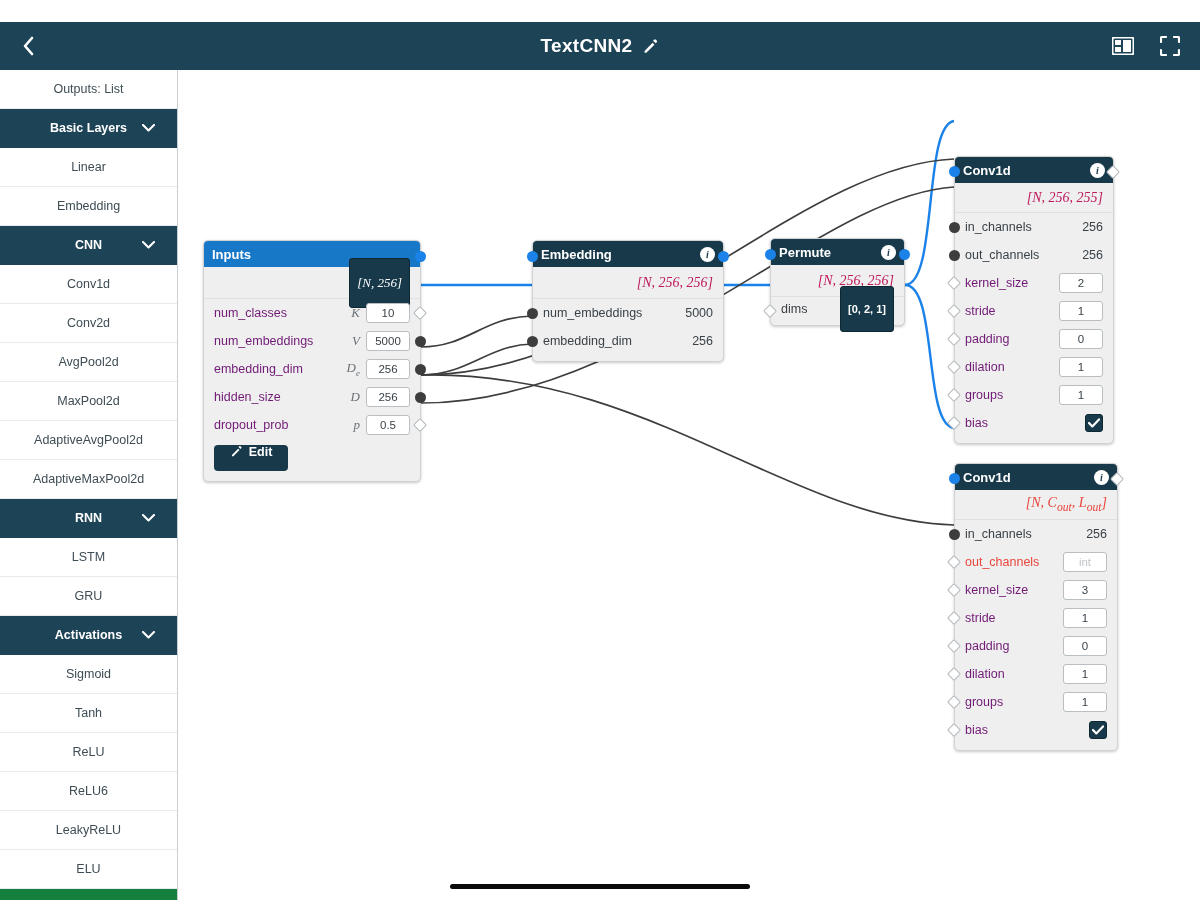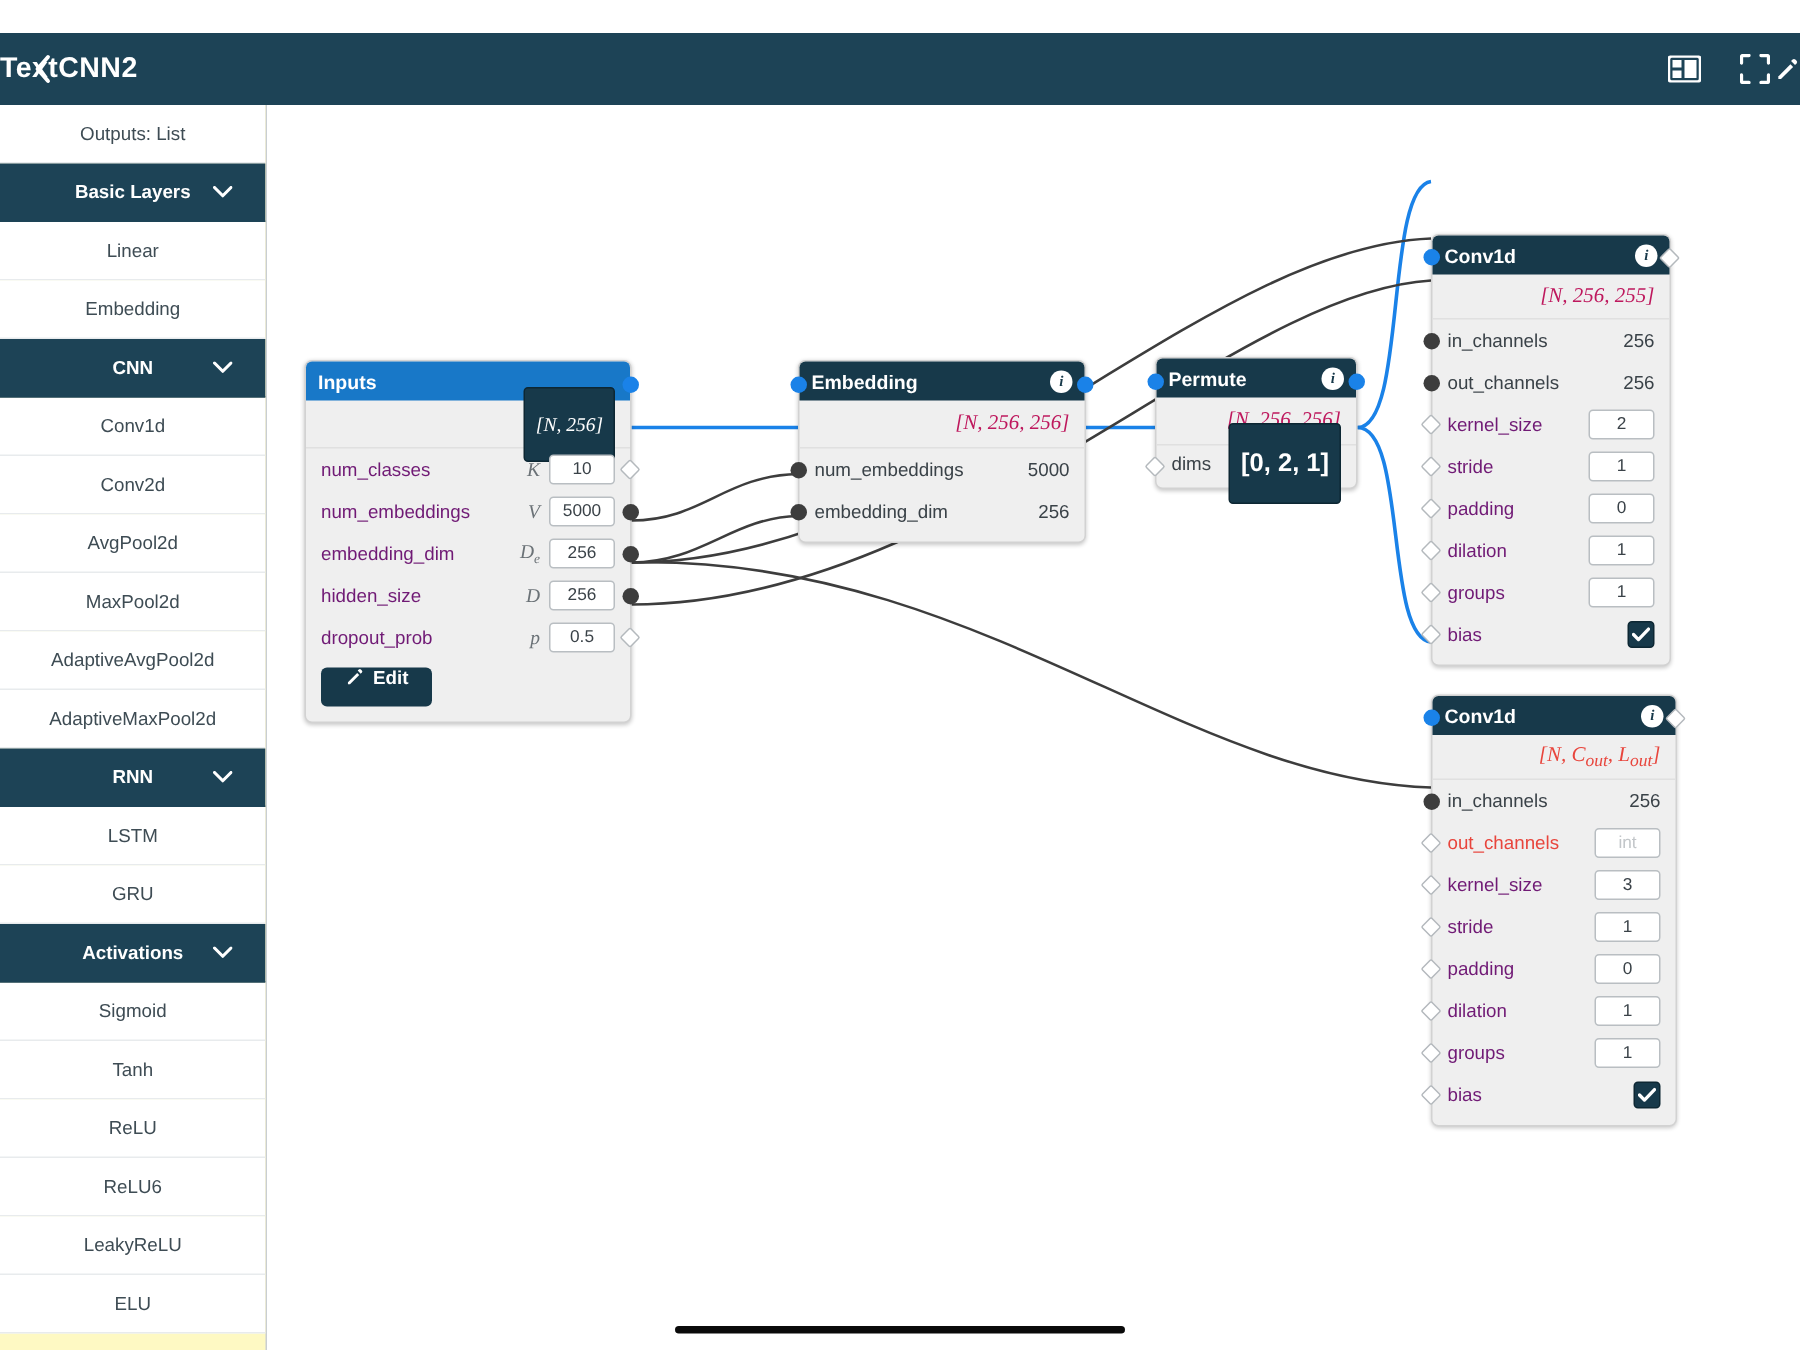--- a/index.html
+++ b/index.html
@@ -26,31 +26,31 @@
   .batt i { position:absolute; left:1px; top:1px; bottom:1px; width:19px; background:#fff; border-radius:1px; display:block;}
 
   
   .navbar {
     position:absolute; left:0; top:22px; width:1200px; height:48px;
     background:#1d4356; color:#fff; display:flex; align-items:center;
   }
   .nav-back { width:56px; height:48px; display:flex; align-items:center; justify-content:center; cursor:pointer;}
   .nav-title {
     position:absolute; left:0; right:0; top:0; height:48px;
-    display:flex; align-items:center; justify-content:space-between; gap:10px;
+    display:flex; align-items:center; justify-content:center; gap:10px;
     pointer-events:none;
   }
   .nav-title .t { font-size:19px; font-weight:bold; letter-spacing:.3px;}
   .nav-right { margin-left:auto; display:flex; align-items:center; gap:26px; padding-right:20px;}
   .nav-ico { cursor:pointer; display:block; }
 
   
   .sidebar {
     position:absolute; left:0; top:70px; width:178px; height:830px;
-    background:#fef9c3; overflow:hidden;
+    background:#15803d; overflow:hidden;
     border-right:1px solid #c9ced2;
   }
   .side-row {
     height:39px; display:flex; align-items:center; justify-content:center;
     font-size:12.5px; color:#3e4c54; border-bottom:1px solid #e8ebed;
     background:#fff; cursor:pointer;
   }
   .side-head {
     height:39px; display:flex; align-items:center; justify-content:center;
     background:#1d4356; color:#ffffff; font-size:12.5px; font-weight:bold;
@@ -382,21 +382,21 @@
           </span>
         <span class="port out" style="top:10px;">
             <i class="dot blue"></i>
           </span>
       </div>
       <div class="prow" style="padding-bottom:4px;">
         <span class="port in" style="top:9px;">
             <i class="dia"></i>
           </span>
         <span class="plabel dark">dims</span>
-        <span class="shape-badge" style="margin-left:auto;font-style:normal;font-family:'Liberation Sans',sans-serif;font-size:17px;font-weight:bold;">[0, 2, 1]</span>
+        <span class="shape-badge" style="margin-left:auto;font-style:normal;font-family:'Liberation Sans',sans-serif;font-size:11px;font-weight:bold;">[0, 2, 1]</span>
       </div>
     </div>
 
     <div class="node" id="node-conv1d-a" style="left:776px; top:86px; width:160px;">
       <div class="node-hd">
         <span class="ttl">Conv1d</span>
         <span class="info">i</span>
       </div>
       <div class="shape-row" style="height:30px;">
         <span class="shape">[N, 256, 255]</span>

